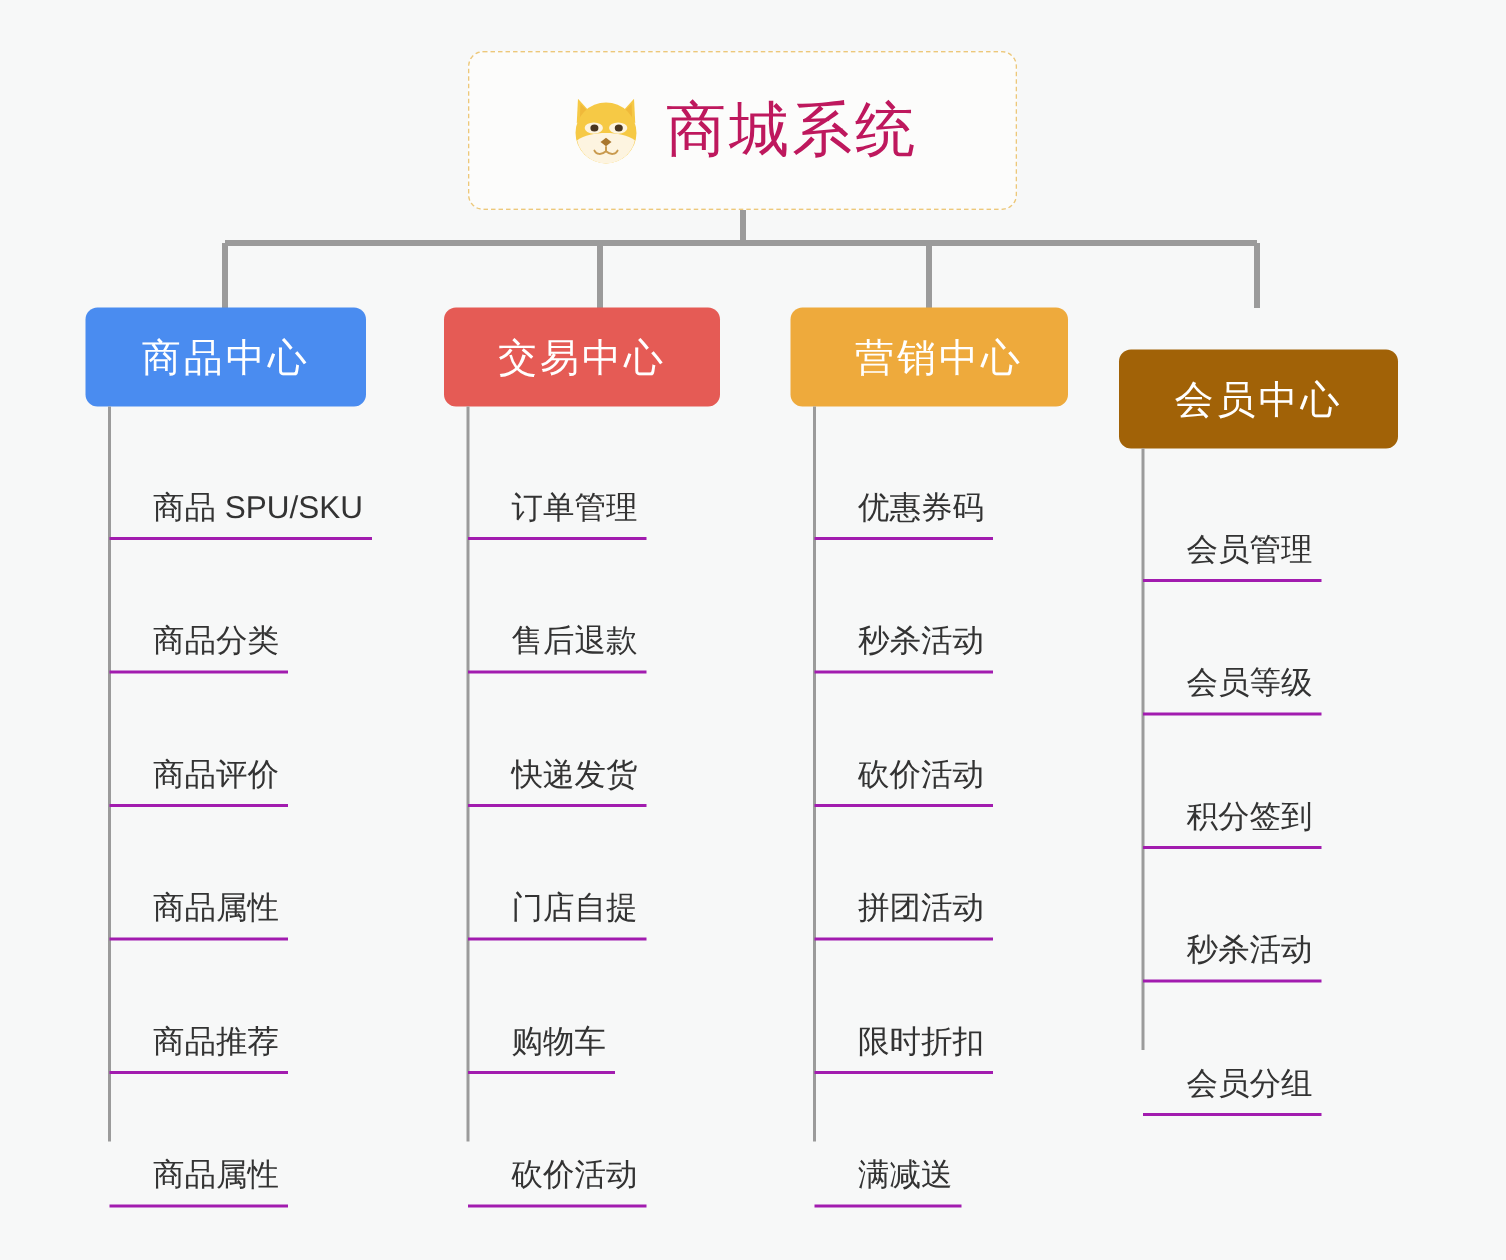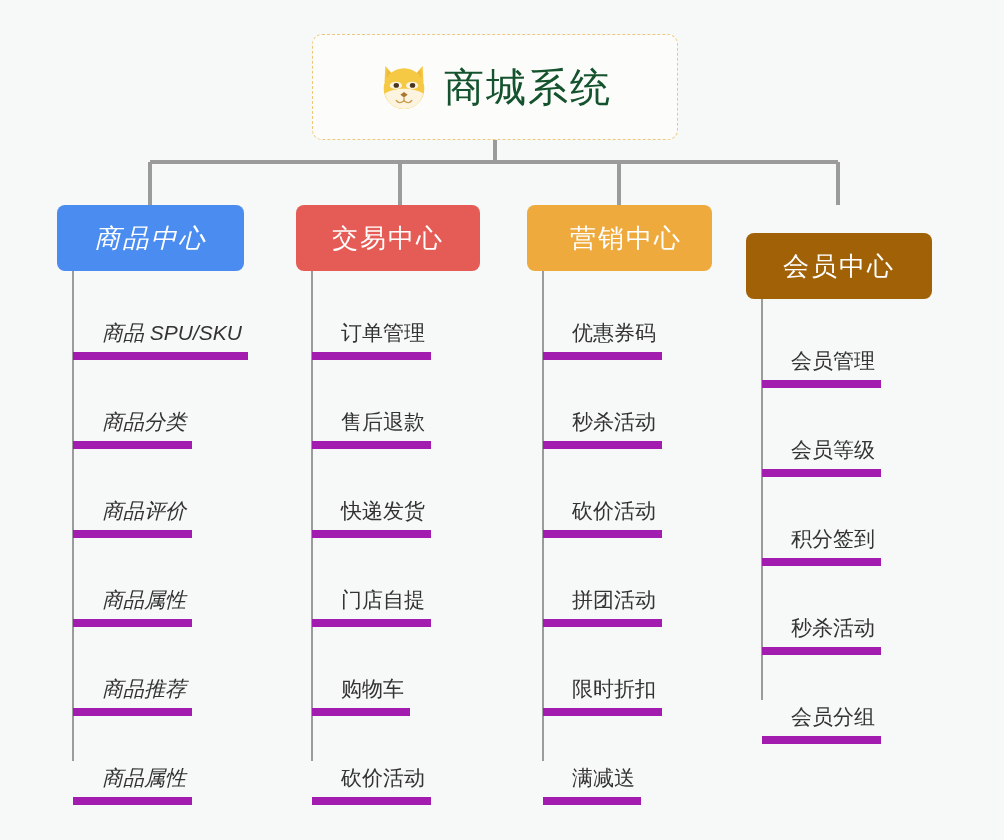--- a/index.html
+++ b/index.html
@@ -40,21 +40,21 @@
     gap: 14px;
   }
   .root-emoji {
     width: 52px;
     height: 52px;
     flex: 0 0 auto;
     display: block;
   }
   .root-title {
     font-size: 40px;
-    color: #14532d;
+    color: #be185d;
     letter-spacing: 2px;
     line-height: 1;
     white-space: nowrap;
     font-weight: 400;
   }
 
   
   .connectors {
     position: absolute;
     left: 0;
@@ -103,21 +103,21 @@
     display: flex;
     align-items: flex-end;
     box-sizing: border-box;
   }
   .leaf-label {
     display: inline-block;
     font-size: 21px;
     color: #333333;
     line-height: 1;
     padding: 0 6px 9px 29px;
-    border-bottom: 8px solid #a21caf;
+    border-bottom: 2px solid #a21caf;
     white-space: nowrap;
   }
 </style>
 </head>
 <body>
 
 <div id="mindmap">
 
   <div class="root-node">
     <svg class="root-emoji" viewBox="0 0 64 64" aria-hidden="true">
@@ -144,21 +144,21 @@
       <line x1="495" y1="140" x2="495" y2="162"></line>
       <line x1="150" y1="162" x2="838" y2="162"></line>
       <line x1="150" y1="162" x2="150" y2="205"></line>
       <line x1="400" y1="162" x2="400" y2="205"></line>
       <line x1="619" y1="162" x2="619" y2="205"></line>
       <line x1="838" y1="162" x2="838" y2="205"></line>
     </g>
   </svg>
 
   <div id="branch-container">
-      <div class="branch" style="left: 57px; width: 187px; font-style: italic;">
+      <div class="branch" style="left: 57px; width: 187px;">
         <div class="branch-head" style="background: rgb(74, 140, 240);">
           <span>商品中心</span>
         </div>
         <div class="branch-children">
           <div class="branch-spine"></div>
           <div class="leaf">
             <span class="leaf-label">商品 SPU/SKU</span>
           </div>
           <div class="leaf">
             <span class="leaf-label">商品分类</span>

